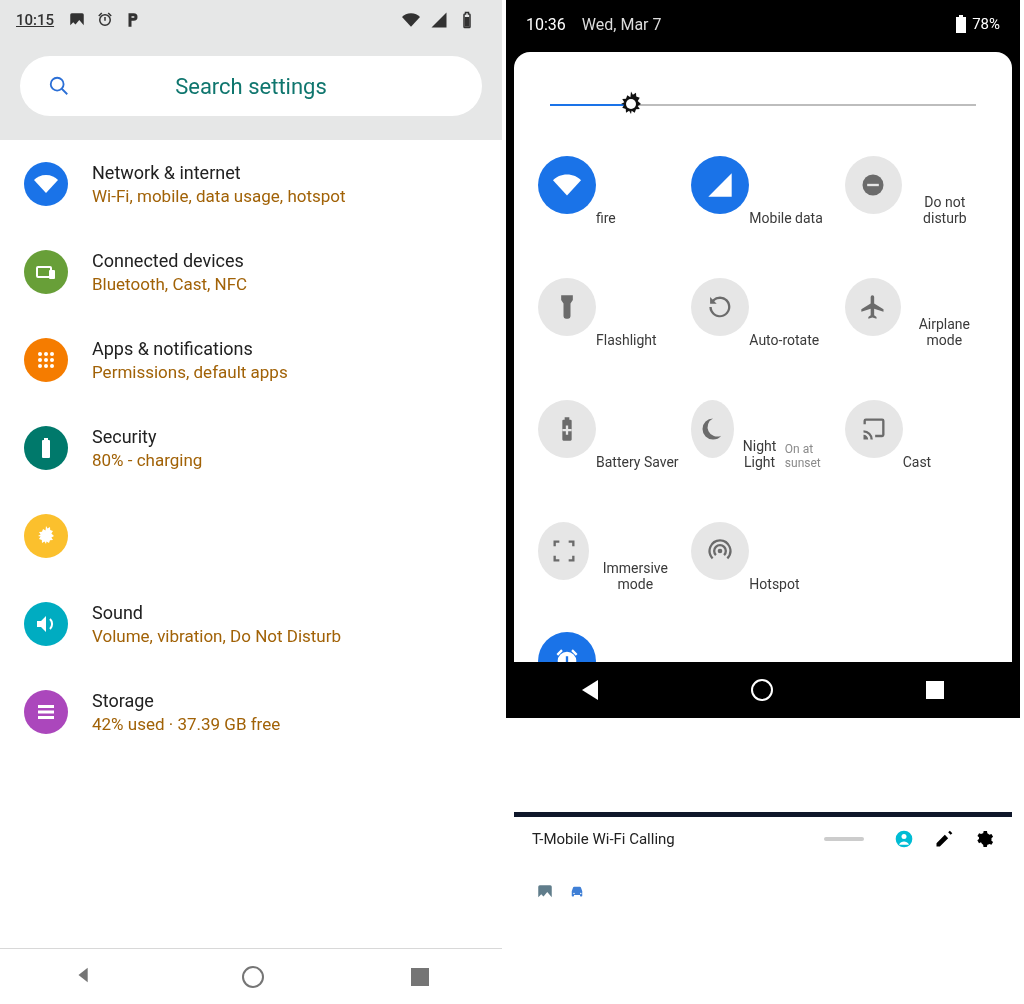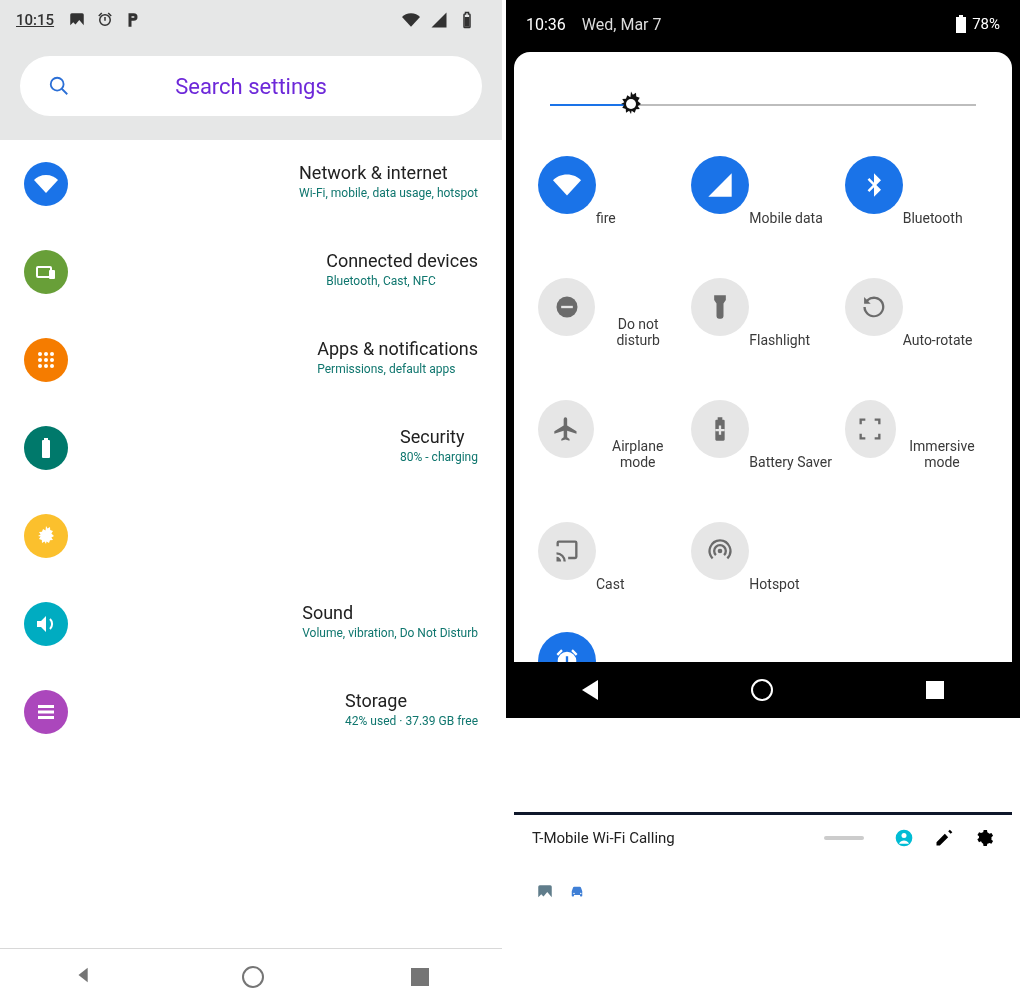--- a/index.html
+++ b/index.html
@@ -18,31 +18,31 @@
 .left-status .mini-icon { width: 18px; height: 18px; margin-right: 10px; fill: #323232; }
 .left-status .spacer { flex: 1; }
 .left-search-wrap {
   background: #e6e7e7; padding: 16px 20px 24px;
 }
 .left-search {
   background: #fff; border-radius: 38px; height: 60px;
   display: flex; align-items: center; padding: 0 28px;
 }
 .left-search svg { width: 22px; height: 22px; stroke: #2b6fd6; stroke-width: 2; fill: none; margin-right: 26px; }
-.left-search span { color: #6d28d9; font-size: 22px; flex: 1; text-align: center; margin-right:48px;}
+.left-search span { color: #0f766e; font-size: 22px; flex: 1; text-align: center; margin-right:48px;}
 .settings-list { background: #fff; padding: 22px 24px 0; }
-.setting-item { display: flex; align-items: flex-start; margin-bottom: 44px; justify-content: space-between; }
+.setting-item { display: flex; align-items: flex-start; margin-bottom: 44px; }
 .setting-icon {
   width: 44px; height: 44px; border-radius: 50%; flex-shrink: 0;
   display: flex; align-items: center; justify-content: center; margin-right: 24px;
   color: #fff; fill: #fff;
 }
 .setting-icon svg { width: 24px; height: 24px; fill: #fff; }
 .setting-text .title { font-size: 18px; color: #212121; margin-bottom: 3px; }
-.setting-text .sub   { font-size: 12px; color: #0f766e; }
+.setting-text .sub   { font-size: 17px; color: #a16207; }
 .left-nav {
   position: absolute; bottom: 0; left: 0; right: 0; height: 56px;
   border-top: 1px solid #d8d8d8; background: #fff;
   display: flex; align-items: center; justify-content: space-around;
 }
 .left-nav svg { width: 22px; height: 22px; fill: #757575; }
 .left-nav .circ { width: 22px; height: 22px; border: 2.5px solid #757575; border-radius: 50%; }
 .left-nav .sq   { width: 18px; height: 18px; background: #757575; }
 
 
@@ -90,21 +90,21 @@
 .tile-circle svg { width: 28px; height: 28px; }
 .tile-circle.on svg { fill: #fff; }
 .tile-circle.off svg { fill: #6b6b6b; }
 .tile-label { font-size: 14px; color: #3a3a3a; text-align: center; }
 .tile-sub { font-size: 12px; color: #8a8a8a; }
 .tile-extra { padding-top: 40px; display: flex; }
 .tile-extra .tile { width: 33.33%; }
 
 .qs-footer {
   position: absolute; left: 0; right: 0; bottom: 0; height: 48px;
-  border-top: 3px solid #0f172a; display: flex; align-items: center;
+  border-top: 5px solid #0f172a; display: flex; align-items: center;
   padding: 0 18px; gap: 20px; background: #fff; border-radius: 0 0 16px 16px;
 }
 .qs-footer .carrier { font-size: 15px; color: #212121; flex: 1; }
 .qs-footer .dash { width: 40px; height: 4px; background: #ccc; border-radius: 2px; margin-right: 10px; }
 .qs-footer svg { width: 20px; height: 20px; }
 
 .noti-chip {
   margin: 12px 14px 0; background: #fff; border-radius: 20px; height: 40px;
   display: flex; align-items: center; padding: 0 16px; gap: 14px;
 }
@@ -293,28 +293,20 @@
         </div>
         <div class="tile">
           <div class="tile-circle on">
             <svg viewBox="0 0 24 24">
               <path d="M2 22h20V2z"></path>
             </svg>
           </div>
           <div class="tile-label">Mobile data</div>
         </div>
         <div class="tile">
-          <div class="tile-circle on">
-            <svg viewBox="0 0 24 24">
-              <path d="M12 2l6 6-4 4 4 4-6 6V14l-4 4-1.5-1.5L11 12 6.5 7.5 8 6l4 4z"></path>
-            </svg>
-          </div>
-          <div class="tile-label">Bluetooth</div>
-        </div>
-        <div class="tile">
           <div class="tile-circle off">
             <svg viewBox="0 0 24 24">
               <circle cx="12" cy="12" r="9"></circle>
               <rect x="7" y="11" width="10" height="2" fill="#e6e6e6"></rect>
             </svg>
           </div>
           <div class="tile-label">Do not disturb</div>
         </div>
         <div class="tile">
           <div class="tile-circle off">
@@ -345,32 +337,41 @@
             <svg viewBox="0 0 24 24">
               <path d="M15 4h-1V2h-4v2H9a1 1 0 0 0-1 1v16a1 1 0 0 0 1 1h6a1 1 0 0 0 1-1V5a1 1 0 0 0-1-1z"></path>
               <path d="M11 9h2v3h3v2h-3v3h-2v-3H8v-2h3z" fill="#e6e6e6"></path>
             </svg>
           </div>
           <div class="tile-label">Battery Saver</div>
         </div>
         <div class="tile">
           <div class="tile-circle off">
             <svg viewBox="0 0 24 24">
+              <path d="M12 3a9 9 0 0 0 0 18 9 9 0 0 0 7-3.3A7 7 0 0 1 12 3z"></path>
+            </svg>
+          </div>
+          <div class="tile-label">Night Light</div>
+          <div class="tile-sub">On at sunset</div>
+        </div>
+        <div class="tile">
+          <div class="tile-circle off">
+            <svg viewBox="0 0 24 24">
+              <path d="M3 5a2 2 0 0 1 2-2h14a2 2 0 0 1 2 2v12a2 2 0 0 1-2 2h-6v-2h6V5H5v3H3zM3 17a4 4 0 0 1 4 4H3zM3 13a8 8 0 0 1 8 8H9a6 6 0 0 0-6-6z"></path>
+            </svg>
+          </div>
+          <div class="tile-label">Cast</div>
+        </div>
+        <div class="tile">
+          <div class="tile-circle off">
+            <svg viewBox="0 0 24 24">
               <path d="M3 3h5v2H5v3H3zM16 3h5v5h-2V5h-3zM3 16h2v3h3v2H3zM19 16h2v5h-5v-2h3z"></path>
             </svg>
           </div>
           <div class="tile-label">Immersive mode</div>
-        </div>
-        <div class="tile">
-          <div class="tile-circle off">
-            <svg viewBox="0 0 24 24">
-              <path d="M3 5a2 2 0 0 1 2-2h14a2 2 0 0 1 2 2v12a2 2 0 0 1-2 2h-6v-2h6V5H5v3H3zM3 17a4 4 0 0 1 4 4H3zM3 13a8 8 0 0 1 8 8H9a6 6 0 0 0-6-6z"></path>
-            </svg>
-          </div>
-          <div class="tile-label">Cast</div>
         </div>
         <div class="tile">
           <div class="tile-circle off">
             <svg viewBox="0 0 24 24">
               <circle cx="12" cy="12" r="2"></circle>
               <path d="M12 6a6 6 0 0 0-6 6 6 6 0 0 0 1.8 4.2l1.4-1.4A4 4 0 0 1 8 12a4 4 0 0 1 8 0 4 4 0 0 1-1.2 2.8l1.4 1.4A6 6 0 0 0 18 12a6 6 0 0 0-6-6z"></path>
               <path d="M12 2a10 10 0 0 0-7 17l1.4-1.4A8 8 0 1 1 20 12a8 8 0 0 1-2.4 5.6L19 19a10 10 0 0 0-7-17z"></path>
             </svg>
           </div>
           <div class="tile-label">Hotspot</div>

